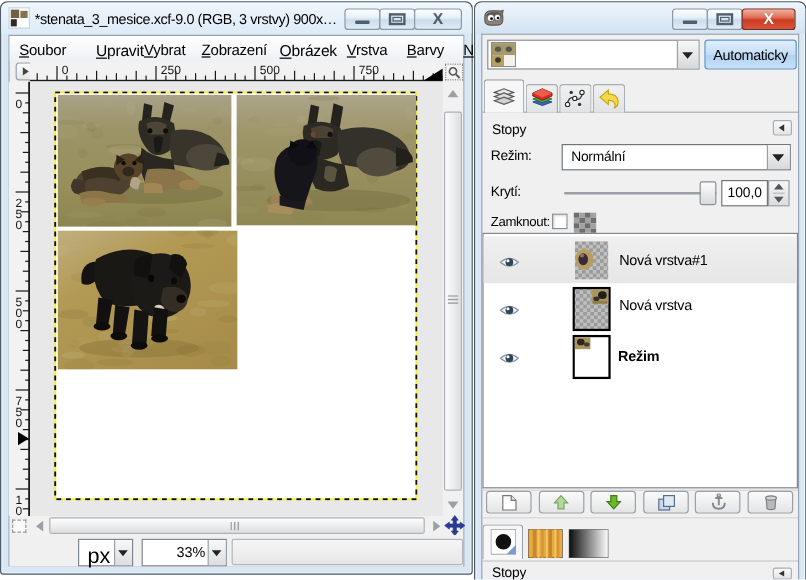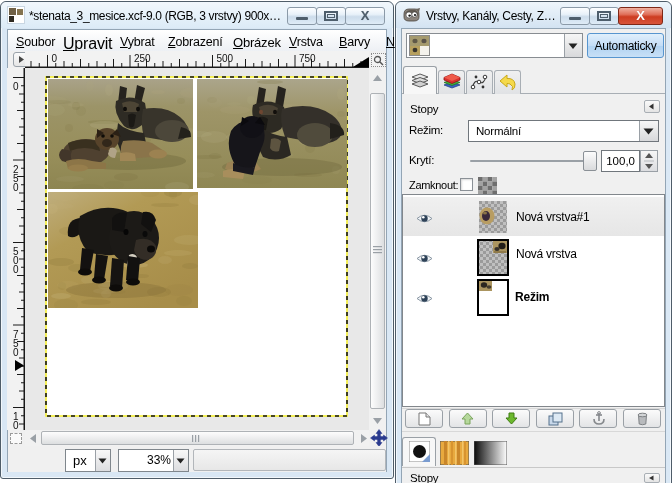--- a/index.html
+++ b/index.html
@@ -18,21 +18,21 @@
 <div class="a" style="left:287px;top:7px;width:30px;height:18px;background:linear-gradient(#fdfeff 0%,#e8f1f9 40%,#ccdceb 55%,#dfecf7 100%);border:1px solid #8b9aa8;border-radius:3px;"></div>
 <div class="a" style="left:296px;top:17px;width:12px;height:3px;background:#4e5e6c;border-radius:1px"></div>
 <div class="a" style="left:316px;top:7px;width:30px;height:18px;background:linear-gradient(#fdfeff 0%,#e8f1f9 40%,#ccdceb 55%,#dfecf7 100%);border:1px solid #8b9aa8;border-radius:3px;"></div>
 <div class="a" style="left:324px;top:11px;width:14px;height:10px;border:2px solid #4e5e6c;"></div>
 <div class="a" style="left:327px;top:14px;width:8px;height:4px;border:1px solid #4e5e6c;"></div>
 <div class="a" style="left:345px;top:7px;width:40px;height:18px;background:linear-gradient(#fdfeff 0%,#e8f1f9 40%,#ccdceb 55%,#dfecf7 100%);border:1px solid #8b9aa8;border-radius:3px;"></div>
 <div class="t" style="left:345px;top:8px;width:40px;text-align:center;font-size:13px;font-weight:bold;color:#4e5e6c;text-shadow:0 0 1px rgba(0,0,0,.2)">X</div>
 <div class="a" style="left:7px;top:29px;width:380px;height:443px;background:#f0f0f0;border:1px solid #93a5b5"></div>
 <div class="a" style="left:8px;top:30px;width:378px;height:21px;background:linear-gradient(#ffffff,#edf0f4)"></div>
 <div class="t" style="left:16px;top:35px;font-size:12.5px;letter-spacing:-0.2px"><u>S</u>oubor</div>
-<div class="t" style="left:63px;top:35px;font-size:16px;letter-spacing:-0.2px"><u>U</u>pravit</div>
+<div class="t" style="left:80px;top:35px;font-size:13px;letter-spacing:-0.2px"><u>U</u>pravit</div>
 <div class="t" style="left:120px;top:35px;font-size:12.5px;letter-spacing:-0.2px"><u>V</u>ybrat</div>
 <div class="t" style="left:168px;top:35px;font-size:12.5px;letter-spacing:-0.2px"><u>Z</u>obrazení</div>
 <div class="t" style="left:233px;top:35px;font-size:13px;letter-spacing:-0.2px"><u>O</u>brázek</div>
 <div class="t" style="left:289px;top:35px;font-size:12.5px;letter-spacing:-0.2px"><u>V</u>rstva</div>
 <div class="t" style="left:339px;top:35px;font-size:12.5px;letter-spacing:-0.2px"><u>B</u>arvy</div>
 <div class="t" style="left:386px;top:35px;font-size:12.5px;letter-spacing:-0.2px"><u>N</u></div>
 <div class="a" style="left:13px;top:52px;width:17px;height:15px;background:linear-gradient(#fbfbfb,#e6e6e6);border:1px solid #9aa2aa;border-radius:3px"></div>
 <svg class="a" style="left:17px;top:55px" width="9" height="9">
       <path d="M2 1 L7 4.5 L2 8 Z" fill="#444"></path>
     </svg>
@@ -377,21 +377,21 @@
 <path d="M9 0.5 L12 4.5 L6 4.5 Z"></path>
         <path d="M9 17.5 L12 13.5 L6 13.5 Z"></path>
 <path d="M0.5 9 L4.5 6 L4.5 12 Z"></path>
         <path d="M17.5 9 L13.5 6 L13.5 12 Z"></path>
       </g>
     </svg>
 <div class="a" style="left:8px;top:431px;width:16px;height:15px;background:#f0f0f0"></div>
 <div class="a" style="left:10px;top:433px;width:12px;height:11px;border:1px dashed #9a9a9a;background:#fafafa"></div>
 <div class="a" style="left:8px;top:446px;width:378px;height:26px;background:#f0f0f0"></div>
 <div class="a" style="left:65px;top:449px;width:46px;height:23px;background:#fff;border:1px solid #7f868c"></div>
-<div class="t" style="left:73px;top:453px;font-size:13px;">px</div>
+<div class="t" style="left:73px;top:453px;font-size:18px;">px</div>
 <div class="a" style="left:95px;top:450px;width:15px;height:21px;background:linear-gradient(#f8f8f8,#dcdde0);border-left:1px solid #9aa0a6"></div>
 <svg class="a" style="left:98px;top:458px" width="9" height="6">
       <path d="M0.5 0.5 L8.5 0.5 L4.5 5.5 Z" fill="#222"></path>
     </svg>
 <div class="a" style="left:118px;top:449px;width:71px;height:23px;background:#fff;border:1px solid #7f868c"></div>
 <div class="t" style="left:147px;top:453px;font-size:12px;">33%</div>
 <div class="a" style="left:173px;top:450px;width:15px;height:21px;background:linear-gradient(#f8f8f8,#dcdde0);border-left:1px solid #9aa0a6"></div>
 <svg class="a" style="left:176px;top:458px" width="9" height="6">
       <path d="M0.5 0.5 L8.5 0.5 L4.5 5.5 Z" fill="#222"></path>
     </svg>
@@ -400,21 +400,20 @@
 <div class="a" style="left:396px;top:2px;width:275px;height:26px;background:linear-gradient(#eef5fb,#d3e3f2);border-radius:6px 6px 0 0"></div>
 <svg class="a" style="left:403px;top:8px" width="17" height="14" viewBox="0 0 17 14">
 <path d="M1 6 Q1 1 6 1 L12 1 Q16 1 16 6 L16 9 Q16 13 11 13 L6 13 Q1 13 1 9 Z" fill="#8a837c" stroke="#4a443e" stroke-width="0.8"></path>
 <path d="M2 5 Q4 2 8 2 L12 2 Q15 3 15 6 L14 8 Q10 10 4 8 Z" fill="#5f5951"></path>
 <circle cx="6" cy="7" r="3" fill="#fff" stroke="#333" stroke-width="0.5"></circle>
       <circle cx="11.5" cy="6.5" r="2.6" fill="#fff" stroke="#333" stroke-width="0.5"></circle>
 <circle cx="6.6" cy="7.6" r="1.2" fill="#111"></circle>
       <circle cx="12" cy="7" r="1.1" fill="#111"></circle>
 <path d="M13 1 L17 0 L16 4 Z" fill="#6b645c"></path>
     </svg>
-<div class="t" style="left:426px;top:9px;font-size:12px;letter-spacing:-0.3px">Vrstvy, Kanály, Cesty, Z…</div>
 <div class="a" style="left:560px;top:7px;width:30px;height:18px;background:linear-gradient(#fdfeff 0%,#e8f1f9 40%,#ccdceb 55%,#dfecf7 100%);border:1px solid #8b9aa8;border-radius:3px;"></div>
 <div class="a" style="left:569px;top:17px;width:12px;height:3px;background:#4e5e6c;border-radius:1px"></div>
 <div class="a" style="left:589px;top:7px;width:30px;height:18px;background:linear-gradient(#fdfeff 0%,#e8f1f9 40%,#ccdceb 55%,#dfecf7 100%);border:1px solid #8b9aa8;border-radius:3px;"></div>
 <div class="a" style="left:597px;top:11px;width:14px;height:10px;border:2px solid #4e5e6c;"></div>
 <div class="a" style="left:600px;top:14px;width:8px;height:4px;border:1px solid #4e5e6c;"></div>
 <div class="a" style="left:618px;top:7px;width:45px;height:18px;background:linear-gradient(#f0b0a0 0%,#e0705a 40%,#cd3c20 55%,#d8543a 100%);border:1px solid #7e2716;border-radius:3px;"></div>
 <div class="t" style="left:618px;top:8px;width:45px;text-align:center;font-size:13px;font-weight:bold;color:#fff;text-shadow:0 0 1px rgba(0,0,0,.2)">X</div>
 <div class="a" style="left:401px;top:28px;width:265px;height:455px;background:#f0f0f0;border:1px solid #93a5b5;border-bottom:none"></div>
 <div class="a" style="left:406px;top:33px;width:177px;height:25px;background:#fff;border:1px solid #888d92"></div>
 <svg class="a" style="left:409px;top:35px" width="21" height="21" viewBox="0 0 21 21">

